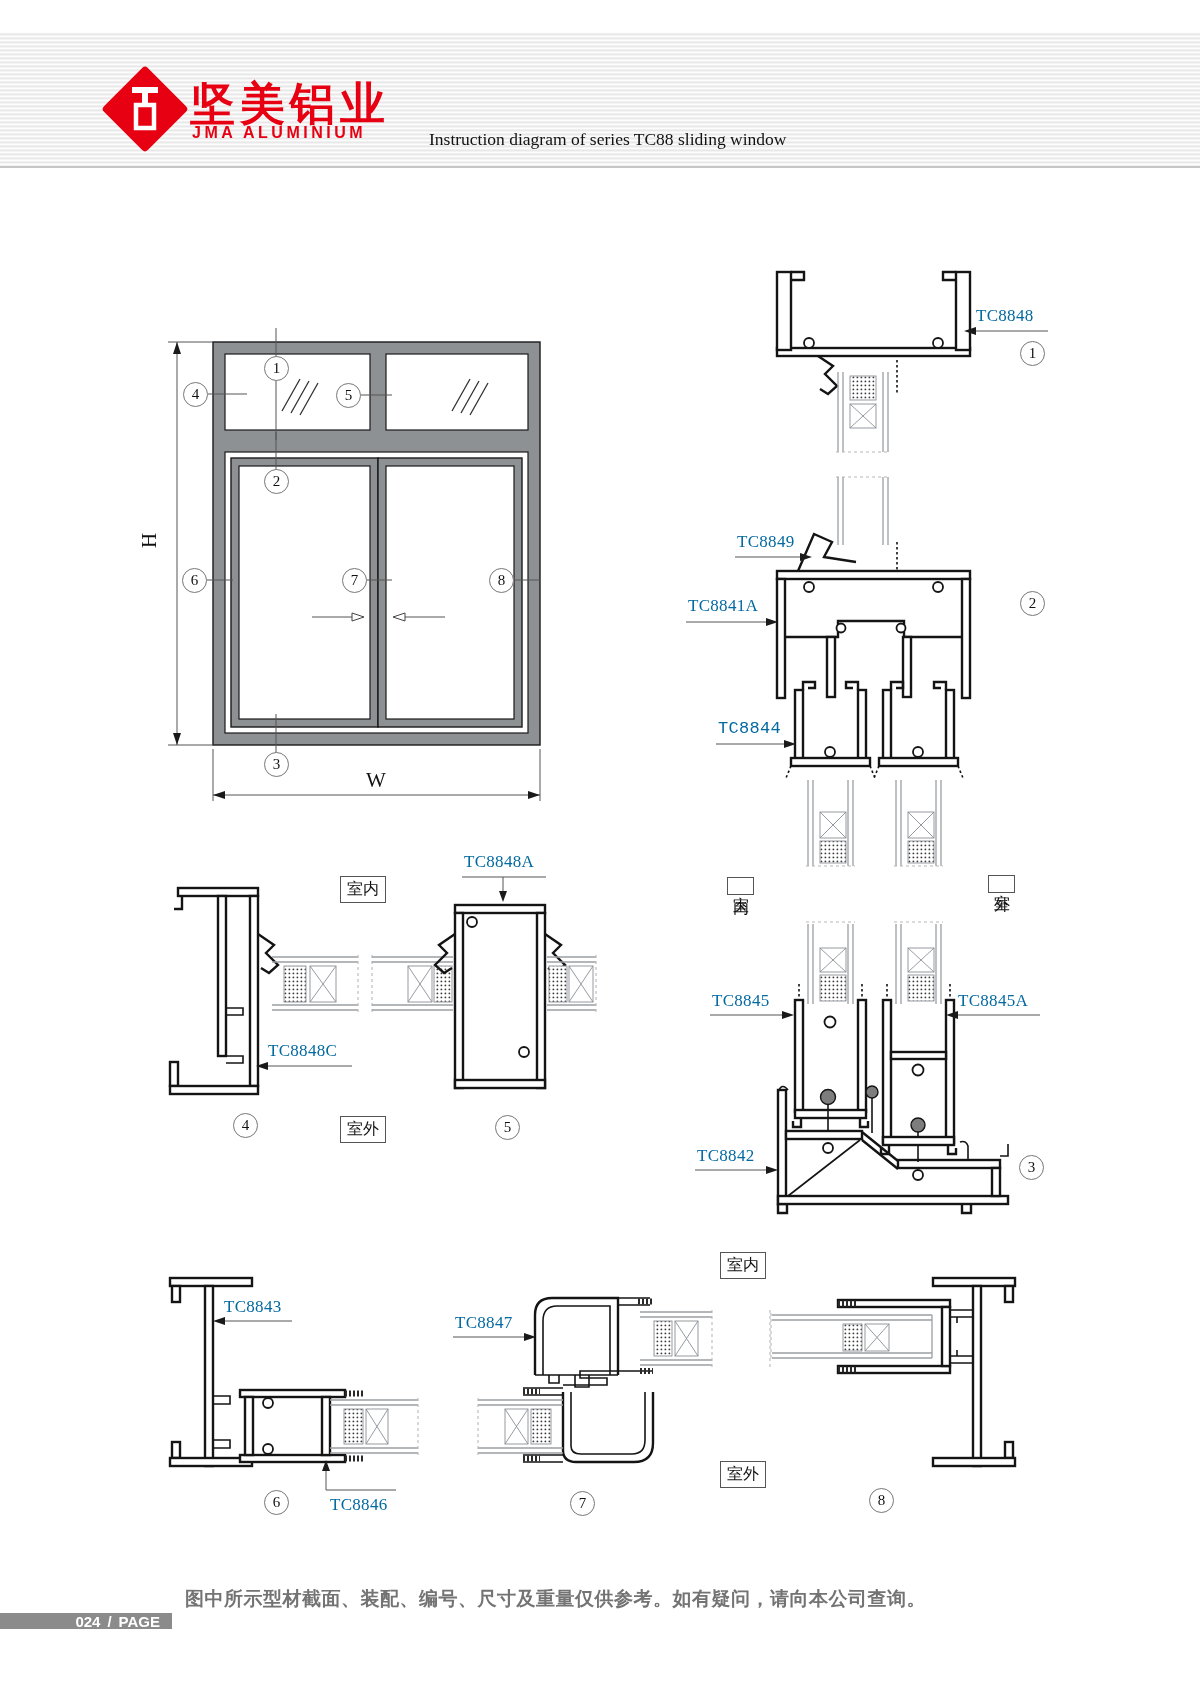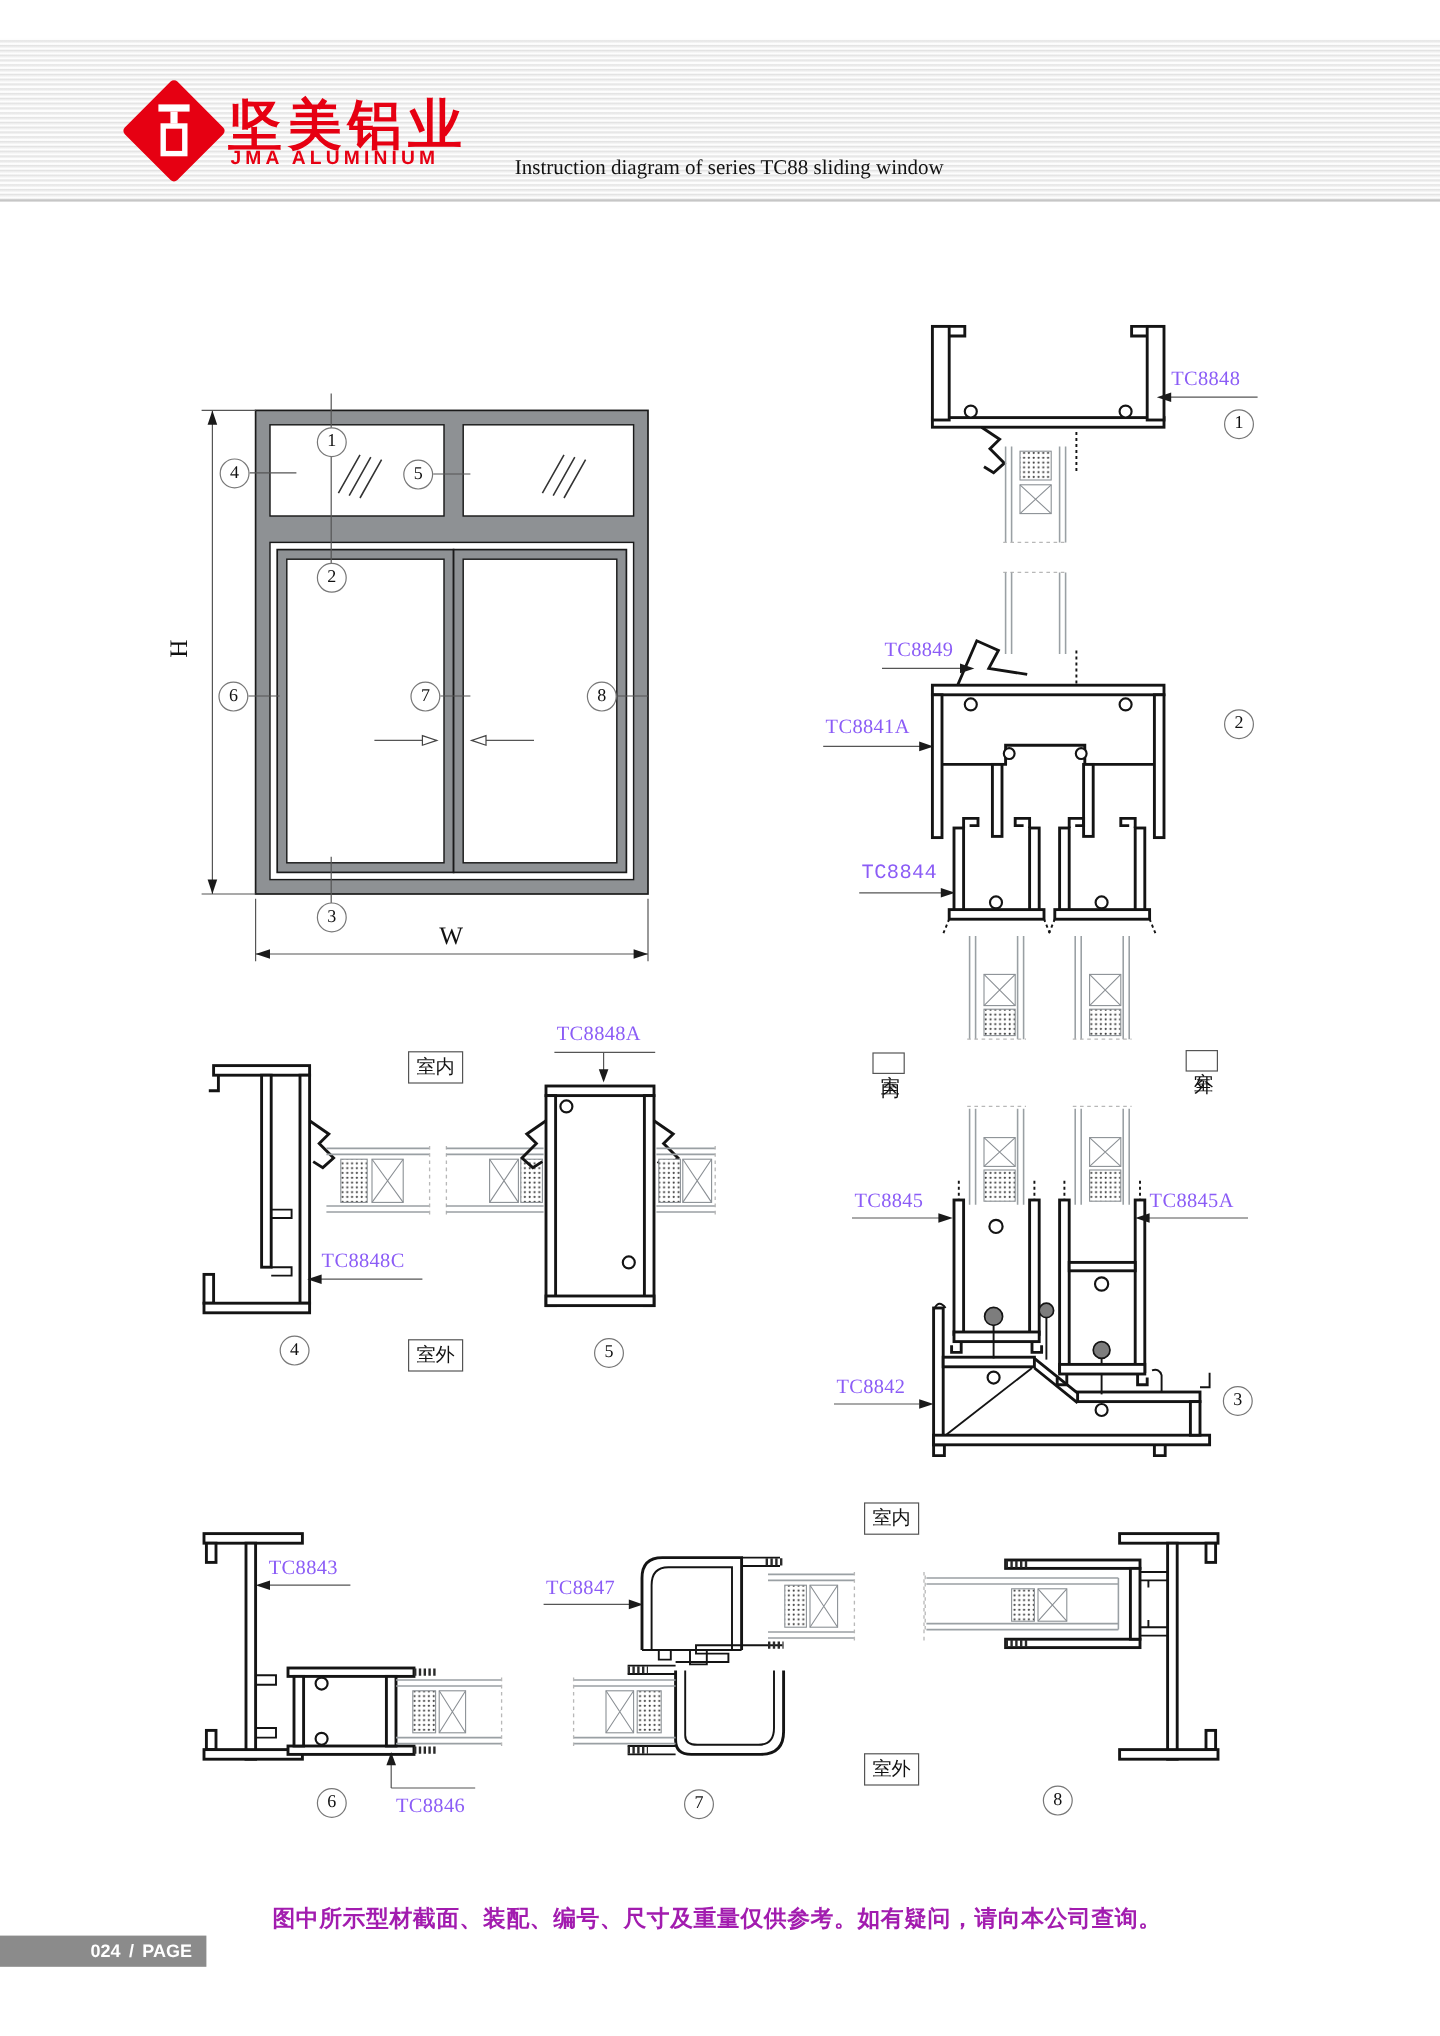--- a/index.html
+++ b/index.html
@@ -14,21 +14,21 @@
   #logo-glyph{position:absolute;left:126px;top:84px;}
   .brand-cn{position:absolute;left:190px;top:74px;font-size:45px;font-weight:bold;color:#e60012;
             letter-spacing:5px;white-space:nowrap;}
   .brand-en{position:absolute;left:192px;top:124px;font-size:16px;font-weight:bold;
             color:#e60012;letter-spacing:3.5px;white-space:nowrap;}
   .title-cn{position:absolute;left:428px;top:94px;font-size:28px;font-weight:bold;color:#111;
             letter-spacing:1px;white-space:nowrap;}
   .title-en{position:absolute;left:429px;top:129px;font-size:17.5px;color:#111;
             font-family:"Liberation Serif",serif;white-space:nowrap;}
   
-  .plabel{position:absolute;font:17px "Liberation Serif",serif;color:#8b5cf6;
+  .plabel{position:absolute;font:17px "Liberation Serif",serif;color:#0369a1;
           letter-spacing:.3px;white-space:nowrap;z-index:3;}
   .co{position:absolute;width:23px;height:23px;border:1.4px solid #777;border-radius:50%;
       display:flex;align-items:center;justify-content:center;background:#fff;
       font:15px "Liberation Serif",serif;color:#111;z-index:3;}
   .rb{position:absolute;border:1.2px solid #555;background:#fff;color:#111;
       font:16px "Liberation Serif",serif;display:flex;align-items:center;justify-content:center;z-index:3;}
   .rb.h{padding:2px 6px;}
   .rb.v{writing-mode:vertical-rl;text-orientation:upright;padding:5px 2px;letter-spacing:3px;}
   .dimlbl{position:absolute;font:21px "Liberation Serif",serif;color:#111;z-index:3;}
   .rot{transform:rotate(-90deg);transform-origin:center;}
@@ -46,25 +46,25 @@
   .ah {fill:#1a1a1a;stroke:none;}
   .oa {fill:#fff;stroke:#444;stroke-width:1;}
   .gk {fill:none;stroke:#2a2a2a;stroke-width:6;stroke-dasharray:2 2;}
   .dsh{stroke-dasharray:2.5 2.5;}
   .brk{fill:none;stroke:#b8b8b8;stroke-width:1.1;stroke-dasharray:3 3;}
   .rol{fill:#7d7d7d;stroke:#141414;stroke-width:1.4;}
   .clip{fill:#fff;stroke:#141414;stroke-width:1.8;}
   .ev {fill:#8e9194;stroke:#1a1a1a;stroke-width:1.4;}
   .ew {fill:#fff;stroke:#1a1a1a;stroke-width:1.2;}
   
-  #pagebar{position:absolute;left:0;top:1613px;width:172px;height:26px;background:#8b8b8b;
+  #pagebar{position:absolute;left:0;top:1613px;width:172px;height:16px;background:#8b8b8b;
            color:#fff;display:flex;align-items:center;justify-content:flex-end;
            padding-right:12px;box-sizing:border-box;font-weight:bold;font-size:15px;gap:7px;}
-  .note-cn{position:absolute;left:185px;top:1586px;font-size:19px;font-weight:600;color:#a21caf;
-           letter-spacing:.5px;white-space:nowrap;margin-left:42px;}
+  .note-cn{position:absolute;left:185px;top:1586px;font-size:19px;font-weight:600;color:#737373;
+           letter-spacing:.5px;white-space:nowrap;}
   .note-en{position:absolute;left:185px;top:1612px;font-size:19px;color:#111;
            font-family:"Liberation Serif",serif;white-space:nowrap;}
 </style>
 </head>
 <body>
 
 <div id="page">
 
   <div id="band"></div>
   <div id="diamond"></div>

